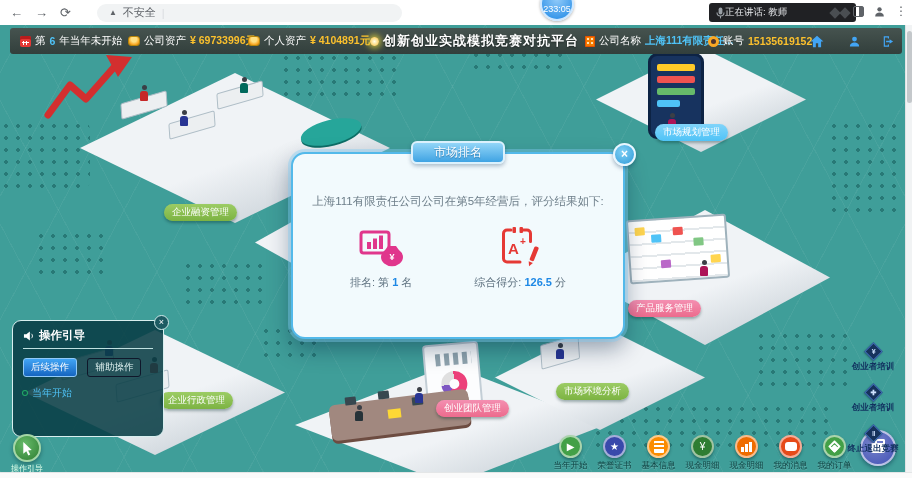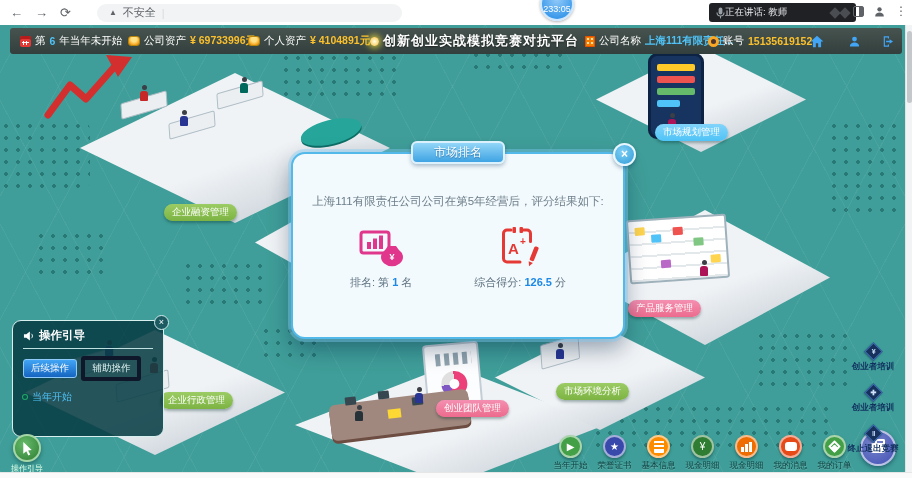--- a/index.html
+++ b/index.html
@@ -69,21 +69,21 @@
   .pill[data-type="green"] { background:linear-gradient(#9ccc65,#7cb342); }
   .pill[data-type="pink"]  { background:linear-gradient(#f48fb1,#ec6b8d); }
   .pill[data-type="blue"]  { background:linear-gradient(#81d4fa,#4fc3f7); }
 
   
   .guide { position:absolute; left:12px; top:320px; width:152px; height:117px; background:rgba(9,62,69,.88); border:1px solid #d8efef; border-radius:9px; z-index:15; color:#fff; padding:7px 10px; }
   .guide .close { position:absolute; top:-6px; right:-6px; width:15px; height:15px; border-radius:50%; background:#1d5b63; border:1px solid #cfeaea; color:#fff; font-size:9px; line-height:13px; text-align:center; cursor:pointer; }
   .guide .hd { display:flex; align-items:center; gap:5px; font-size:11.5px; font-weight:bold; padding-bottom:5px; border-bottom:1px solid #bfe0e0; margin-bottom:7px; }
   .gtab { font-size:9.5px; padding:2px 7px; border-radius:3px; cursor:pointer; display:inline-block; }
   .gtab.on { background:linear-gradient(#42a5f5,#1565c0); color:#fff; border:1px solid #90caf9; }
-  .gtab.off { background:transparent; color:#e0f2f1; border:4px solid #0f172a; }
+  .gtab.off { background:transparent; color:#e0f2f1; border:1px solid #0f172a; margin-left:6px; }
   .gitem { margin-top:9px; font-size:10px; color:#4fc3f7; display:flex; align-items:center; gap:5px; }
   .gitem .dot { width:4px; height:4px; border-radius:50%; background:#0e4d4d; box-shadow:0 0 0 1px #2a6; }
 
   
   .modal { position:absolute; left:291px; top:152px; width:334px; height:187px; background:#f2fafd; border:2px solid #53b9ea; border-radius:14px; z-index:30; box-shadow:0 0 0 3px rgba(130,205,245,.4), 0 10px 22px rgba(0,30,60,.38); }
   .modal-title { position:absolute; top:-13px; left:50%; transform:translateX(-50%); width:94px; height:23px; background:linear-gradient(#93d6f8,#3fa3e3); border:2px solid #dbf1fd; border-radius:6px; color:#fff; font-size:12px; text-align:center; line-height:19px; text-shadow:0 1px 1px rgba(0,60,110,.5); box-shadow:0 2px 4px rgba(0,40,80,.3); }
   .modal-close { position:absolute; top:-11px; right:-13px; width:23px; height:23px; border-radius:50%; background:radial-gradient(circle at 40% 35%, #7fd0f5, #2f9ad8); border:2px solid #e8f7ff; color:#fff; font-size:12px; font-weight:bold; text-align:center; line-height:19px; cursor:pointer; box-shadow:0 2px 4px rgba(0,40,80,.35); }
   .modal-msg { margin-top:40px; text-align:center; font-size:11.5px; color:#6d7e89; padding:0 16px; }
   .stats { margin-top:17px; display:flex; justify-content:center; gap:62px; }
   .stat { display:flex; flex-direction:column; align-items:center; gap:7px; }

